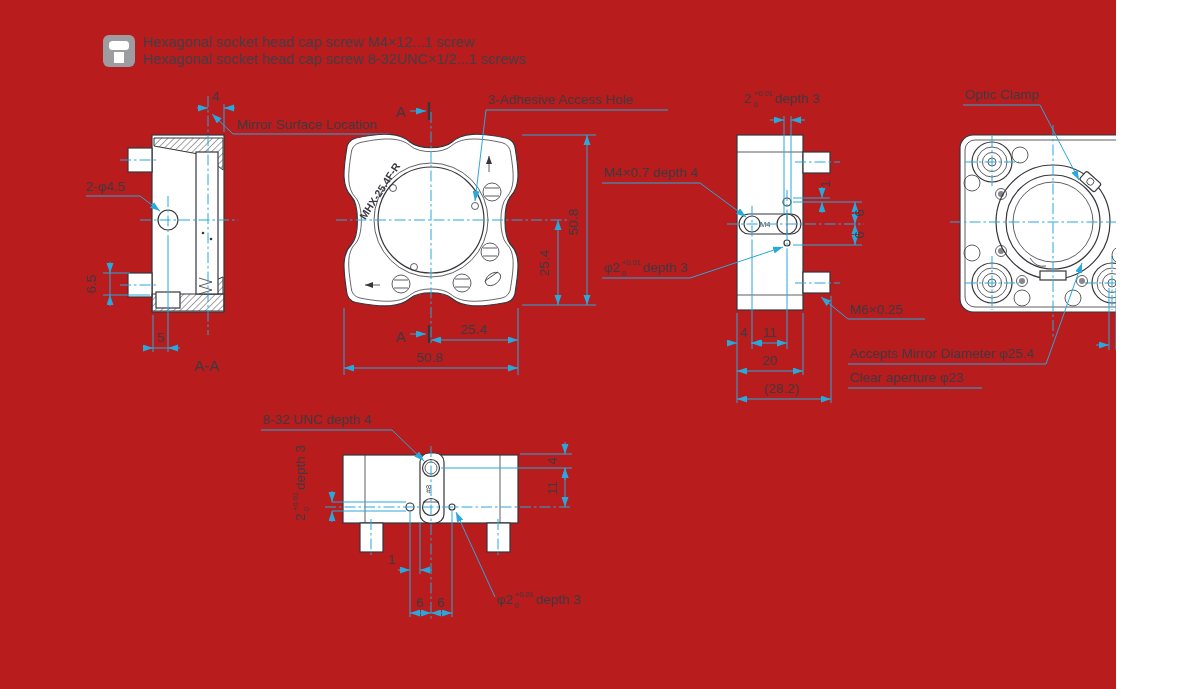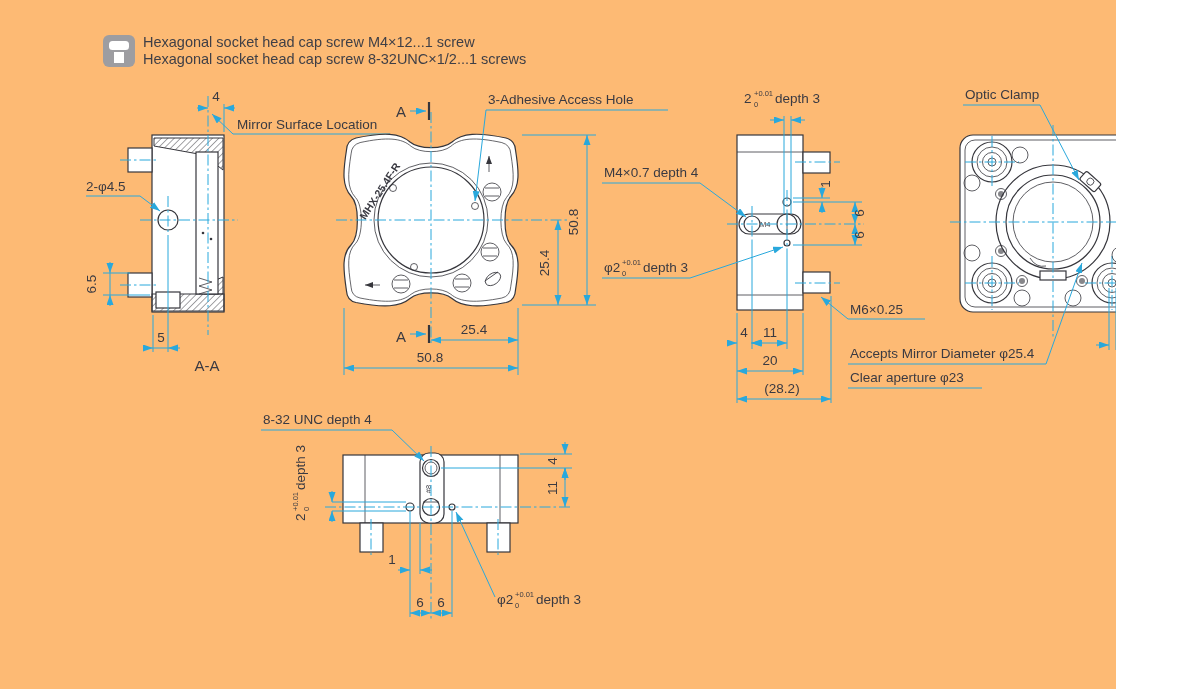--- a/index.html
+++ b/index.html
@@ -1,16 +1,16 @@
 <!DOCTYPE html>
 <html><head>
 <meta charset="utf-8">
 <style>
   html,body{margin:0;padding:0;background:#ffffff;}
-  .page{width:1116px;height:689px;position:relative;background:#fdba74;overflow:hidden;}
+  .page{width:1116px;height:689px;position:relative;background:#b91c1c;overflow:hidden;}
   svg{display:block;}
   text{font-family:"Liberation Sans","DejaVu Sans",sans-serif;fill:#3a3a42;}
   .t  {font-size:13.5px;}
   .tm {font-size:13.5px;text-anchor:middle;}
   .tt {font-size:7.5px;}
   .tb {font-size:15px;text-anchor:middle;}
   .hd {font-size:14.5px;fill:#3f3f46;}
   .pn {font-size:10.5px;font-weight:bold;text-anchor:middle;}
   .sp {font-size:7.5px;}
   .p  {fill:none;stroke:#36363c;stroke-width:1.2;}

